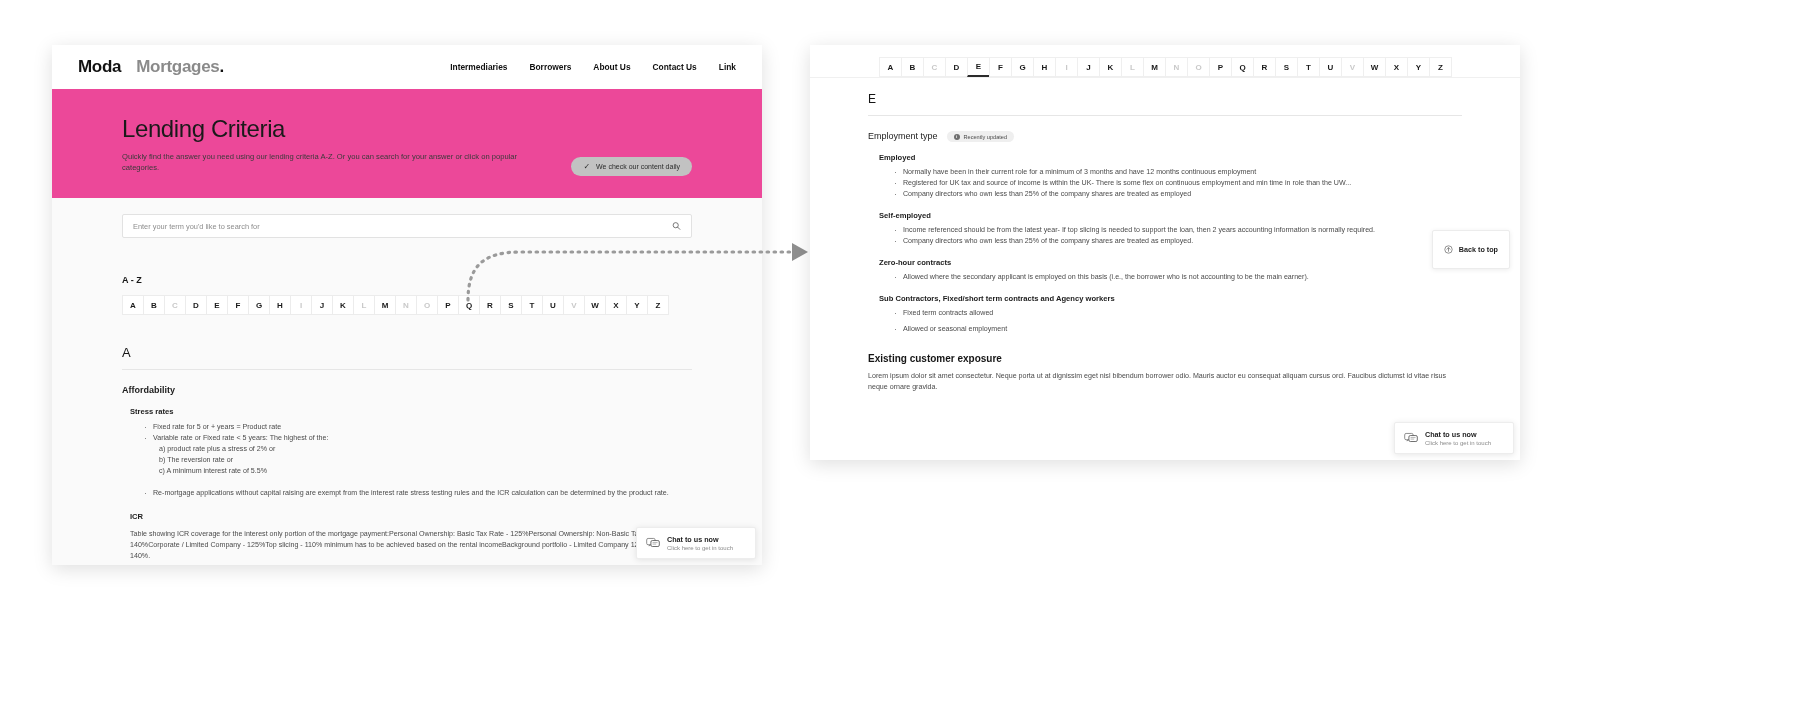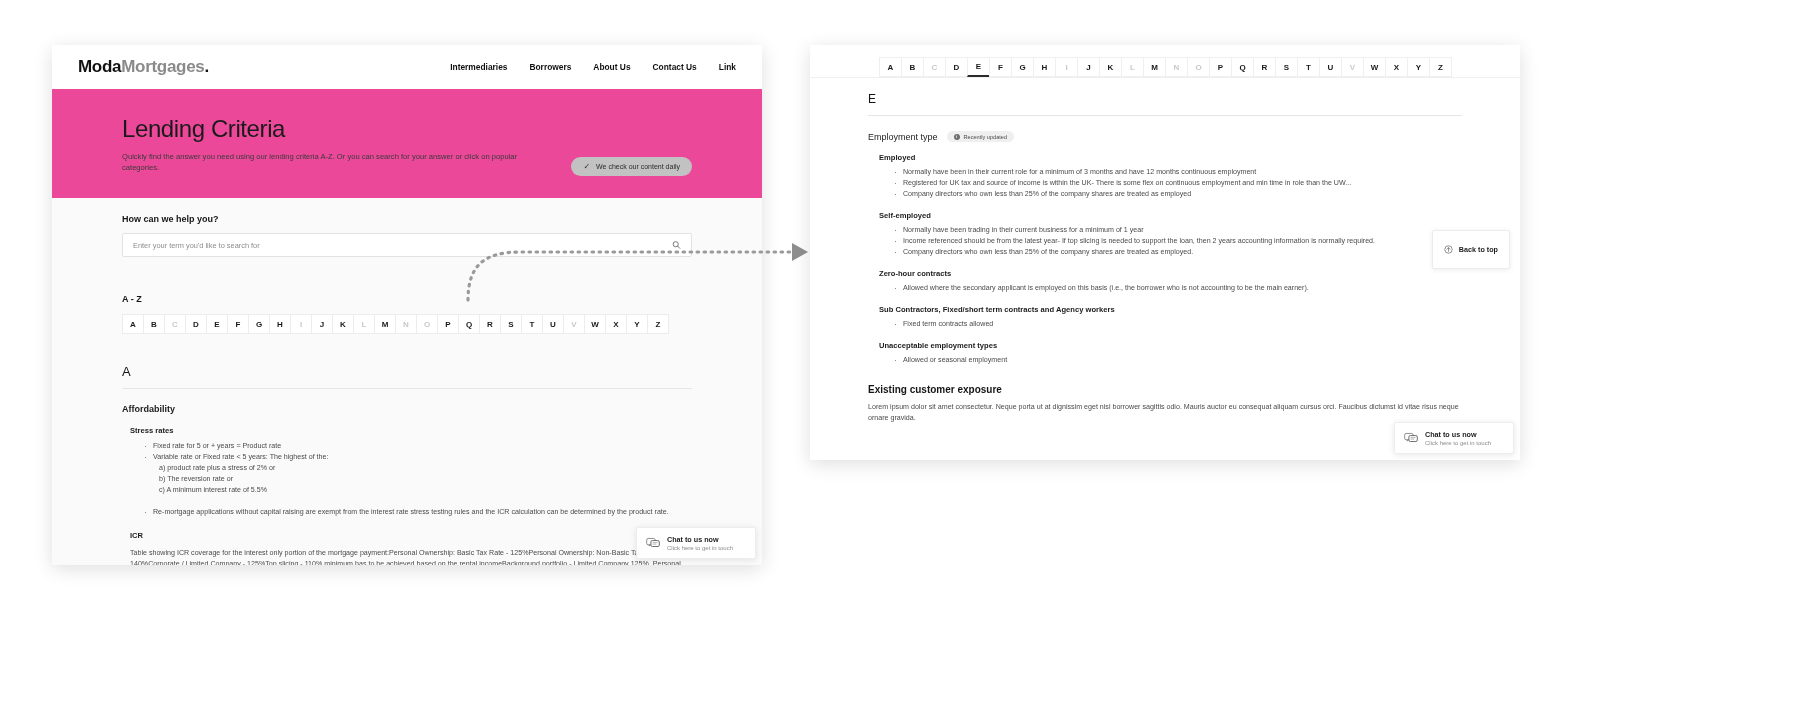--- a/index.html
+++ b/index.html
@@ -19,21 +19,21 @@
     box-shadow: 0 4px 18px rgba(0,0,0,0.13);
     overflow: hidden;
   }
   .site-header {
     height: 44px; background:#fff;
     display:flex; align-items:center; justify-content:space-between;
     padding: 0 26px;
   }
   .logo { font-size: 17px; font-weight: 700; letter-spacing:-0.3px; color:#111; white-space:nowrap; }
   .logo .moda { color:#111; }
-  .logo .mort { color:#8a8a8a; font-weight:700; }
+  .logo .mort { color:#8a8a8a; font-weight:700;padding-left:15px; }
   .logo .dot { color:#111; }
   .main-nav { display:flex; align-items:center; gap:22px; }
   .main-nav a {
     font-size: 8.4px; font-weight: 700; color:#111; text-decoration:none; white-space:nowrap;
   }
 
   .hero {
     background:#ec4899; padding: 26px 0 22px 0; position:relative;
     min-height: 97px;
   }
@@ -114,21 +114,21 @@
     overflow:hidden;
   }
   .rp-az {
     display:flex; padding: 12px 0 0 0; justify-content:center;
     border-bottom: 1px solid #f0f0f0; padding-bottom: 0;
   }
   .rp-az .az-letter { width: 23px; height: 20px; font-size:8px; border:1px solid #efefef;}
   .rp-az .az-letter.active { border-bottom: 2px solid #2b2b2b; font-weight:700; }
   .rp-body { padding: 14px 58px 0 58px; position:relative; height:100%; }
   .rp-letter { font-size: 12px; font-weight:400; color:#151515; padding-bottom: 9px; border-bottom:1px solid #e6e6e6; }
-  .rp-topic { font-size: 9px; font-weight:400; color:#1c1c1c; margin-top: 15px; display:flex; align-items:center; gap:9px; }
+  .rp-topic { font-size: 9px; font-weight:400; color:#1c1c1c; margin-top: 15px; display:flex; gap:9px; }
   .badge-upd {
     background:#efefef; border-radius: 12px; padding: 2.5px 7px;
     font-size: 5.6px; color:#4a4a4a; display:inline-flex; align-items:center; gap:4px;
     white-space:nowrap;
   }
   .badge-upd .info-dot {
     width:6px;height:6px;border-radius:50%;background:#6e6e6e;color:#fff;
     font-size:4.4px;display:flex;align-items:center;justify-content:center;font-weight:700;
   }
   .rp-sub { font-size: 7.6px; font-weight:700; color:#1c1c1c; margin-top: 11px; margin-left:11px; }
@@ -173,21 +173,20 @@
           <p>Quickly find the answer you need using our lending criteria A-Z. Or you can search for your answer or click on popular categories.</p>
         </div>
         <div class="hero-badge">
           <span class="tick">✓</span>
           <span>We check our content daily</span>
         </div>
       </div>
     </div>
 
     <div class="page-body">
-      <div class="help-label">How can we help you?</div>
       <div class="search-wrap">
         <input type="text" placeholder="Enter your term you'd like to search for" style="">
         <svg class="search-icon" viewBox="0 0 16 16">
           <circle cx="6.6" cy="6.6" r="4.6" fill="none" stroke="#555" stroke-width="1.4"></circle>
           <line x1="10" y1="10" x2="14" y2="14" stroke="#555" stroke-width="1.4" stroke-linecap="round"></line>
         </svg>
       </div>
 
       <div class="az-title">A - Z</div>
       <div class="az-row" id="left-az">
@@ -301,40 +300,38 @@
 
       <div id="rp-groups">
           <div class="rp-sub">Employed</div>
           <ul class="bullets">
             <li>Normally have been in their current role for a minimum of 3 months and have 12 months continuous employment</li>
             <li>Registered for UK tax and source of income is within the UK- There is some flex on continuous employment and min time in role than the UW...</li>
             <li>Company directors who own less than 25% of the company shares are treated as employed</li>
           </ul>
           <div class="rp-sub">Self-employed</div>
           <ul class="bullets">
-            <li>Normally have been trading in their current business for a minimum of 1 year</li>
             <li>Income referenced should be from the latest year- If top slicing is needed to support the loan, then 2 years accounting information is normally required.</li>
             <li>Company directors who own less than 25% of the company shares are treated as employed.</li>
           </ul>
           <div class="rp-sub">Zero-hour contracts</div>
           <ul class="bullets">
             <li>Allowed where the secondary applicant is employed on this basis (i.e., the borrower who is not accounting to be the main earner).</li>
           </ul>
           <div class="rp-sub">Sub Contractors, Fixed/short term contracts and Agency workers</div>
           <ul class="bullets">
             <li>Fixed term contracts allowed</li>
           </ul>
-          <div class="rp-sub">Unacceptable employment types</div>
           <ul class="bullets">
             <li>Allowed or seasonal employment</li>
           </ul>
         </div>
 
       <div class="rp-section2">Existing customer exposure</div>
-      <div class="rp-para">Lorem ipsum dolor sit amet consectetur. Neque porta ut at dignissim eget nisl borrower sagittis odio. Mauris auctor eu consequat aliquam cursus orci. Faucibus dictumst id vitae risus neque ornare gravida.</div>
+      <div class="rp-para">Lorem ipsum dolor sit amet consectetur. Neque porta ut at dignissim eget nisl bibendum borrower odio. Mauris auctor eu consequat aliquam cursus orci. Faucibus dictumst id vitae risus neque ornare gravida.</div>
     </div>
 
     <div class="back-to-top">
       <svg class="arrow-up-ico" viewBox="0 0 16 16">
         <circle cx="8" cy="8" r="6.6" fill="none" stroke="#6b6b6b" stroke-width="1.3"></circle>
         <path d="M8 4.8 L8 11.2 M5.2 7.6 L8 4.8 L10.8 7.6" fill="none" stroke="#6b6b6b" stroke-width="1.3" stroke-linecap="round" stroke-linejoin="round"></path>
       </svg>
       <span>Back to top</span>
     </div>
 

